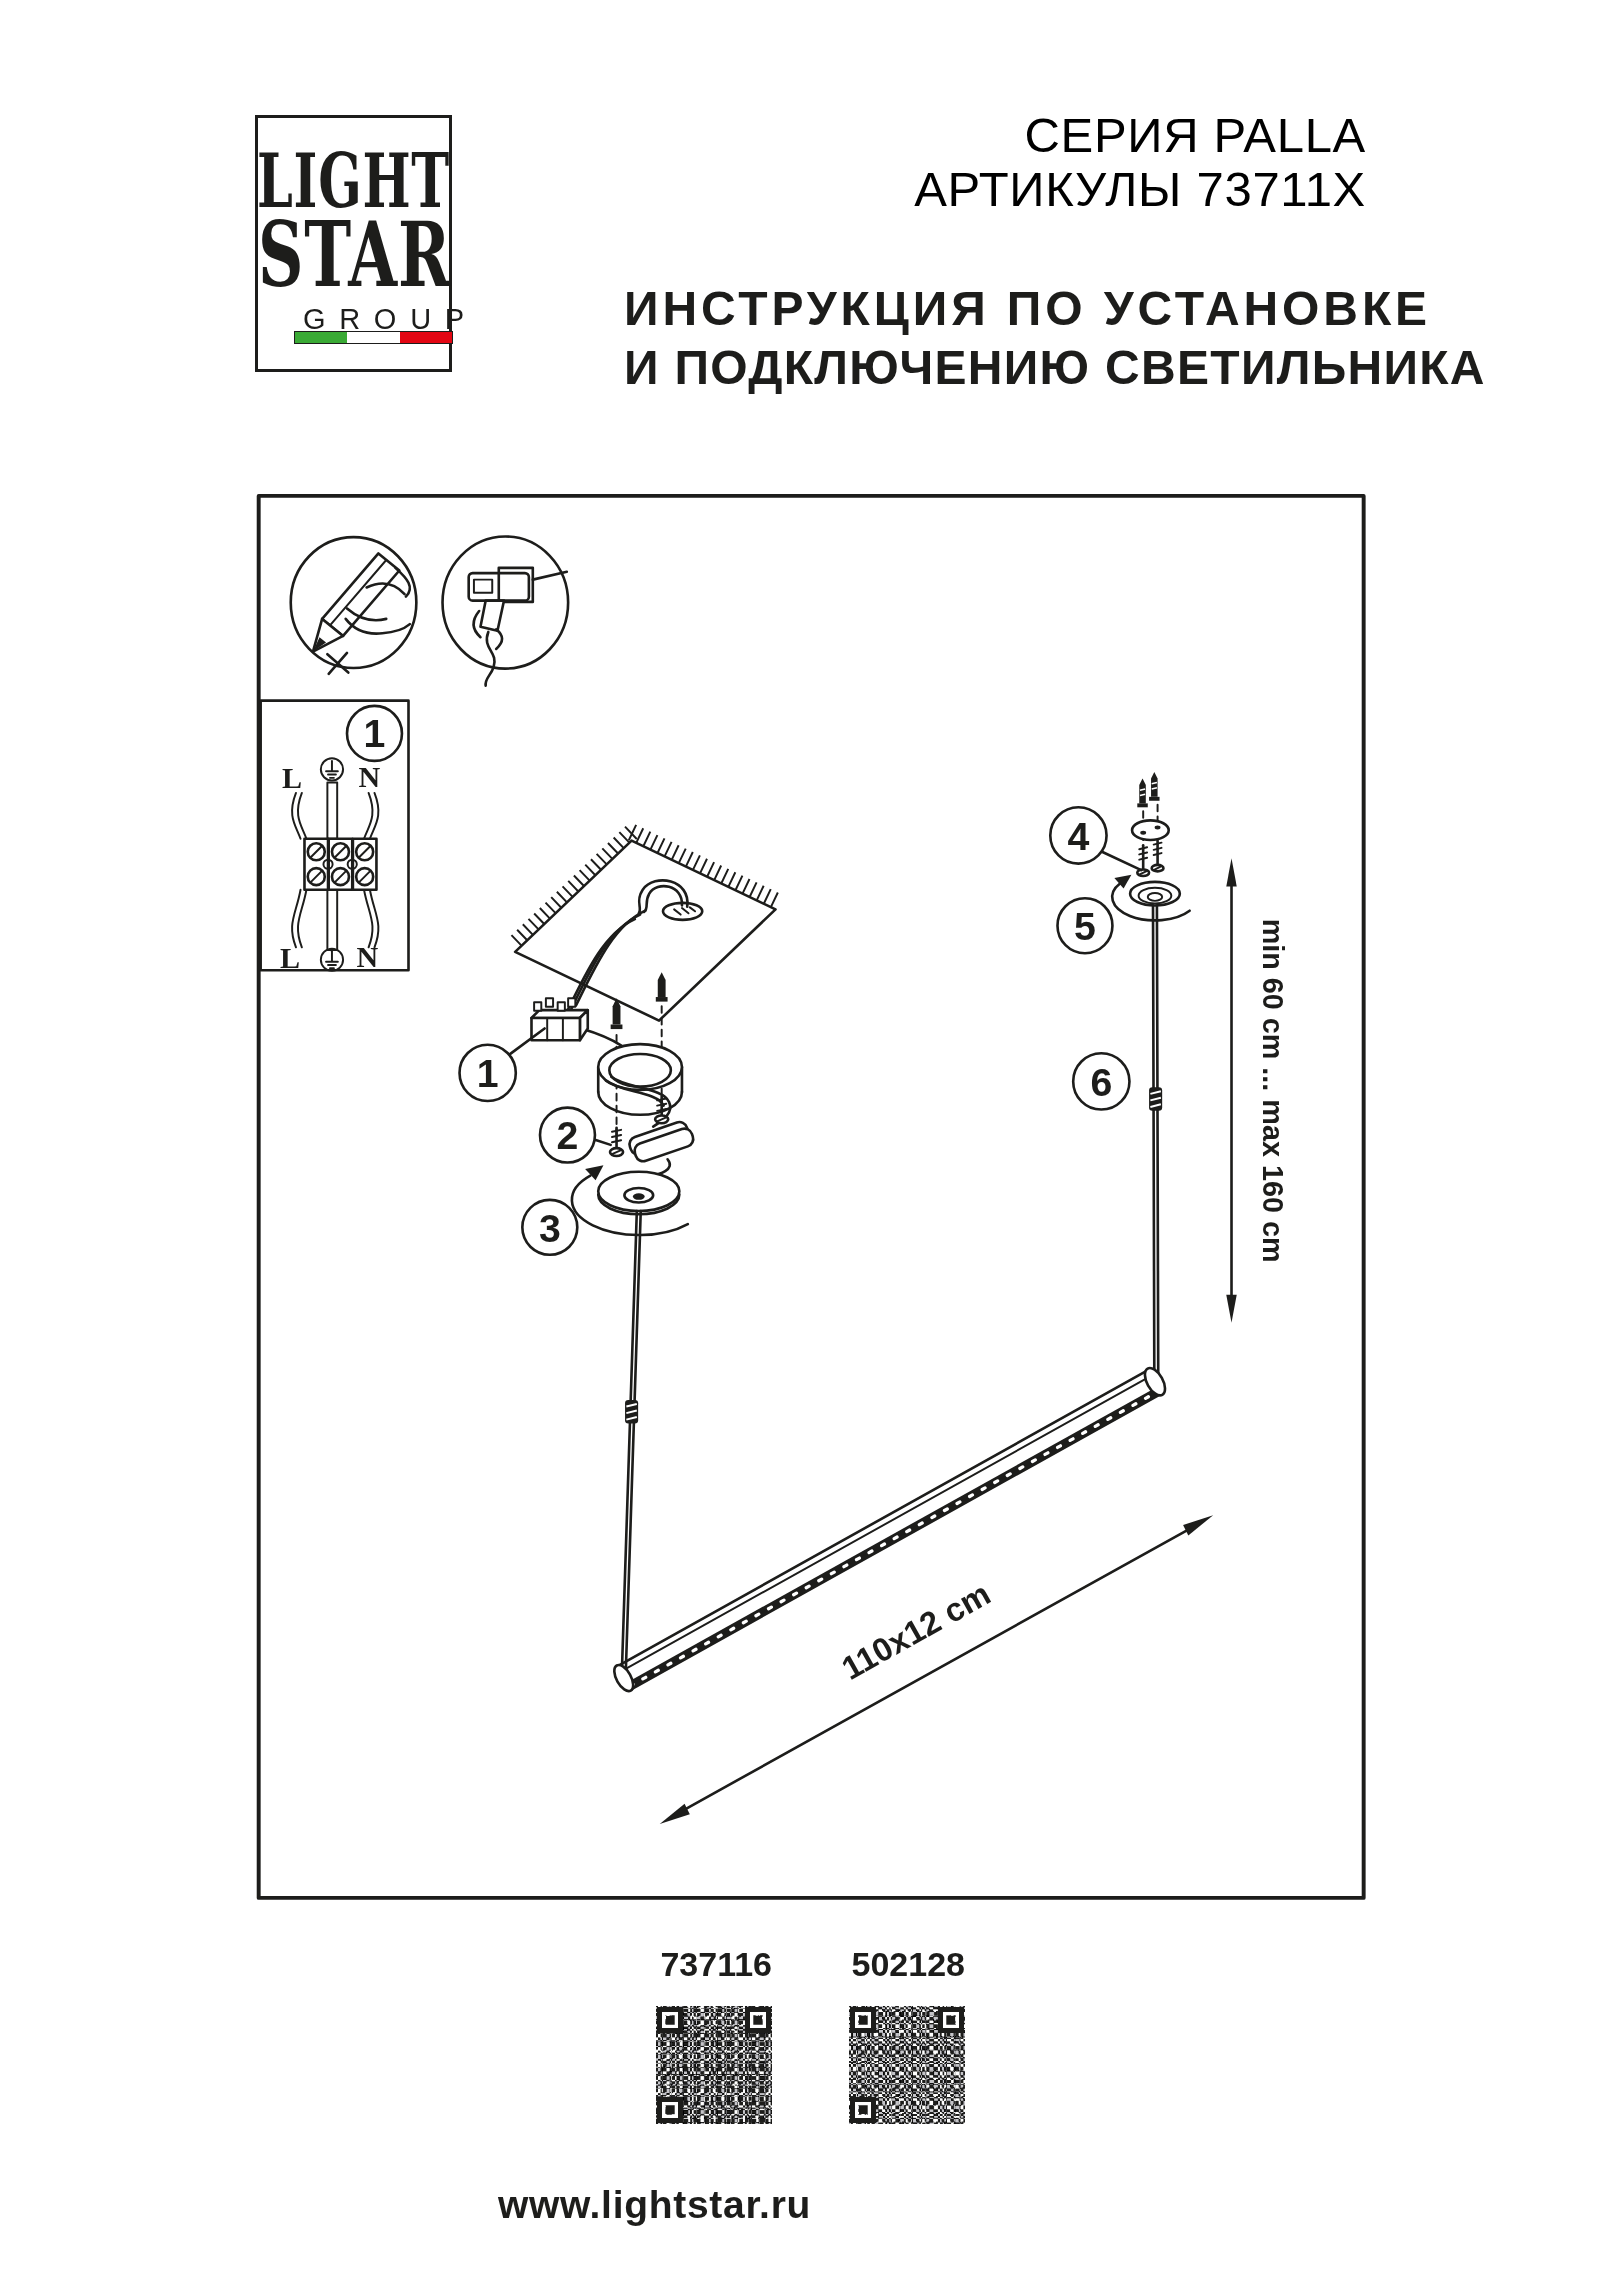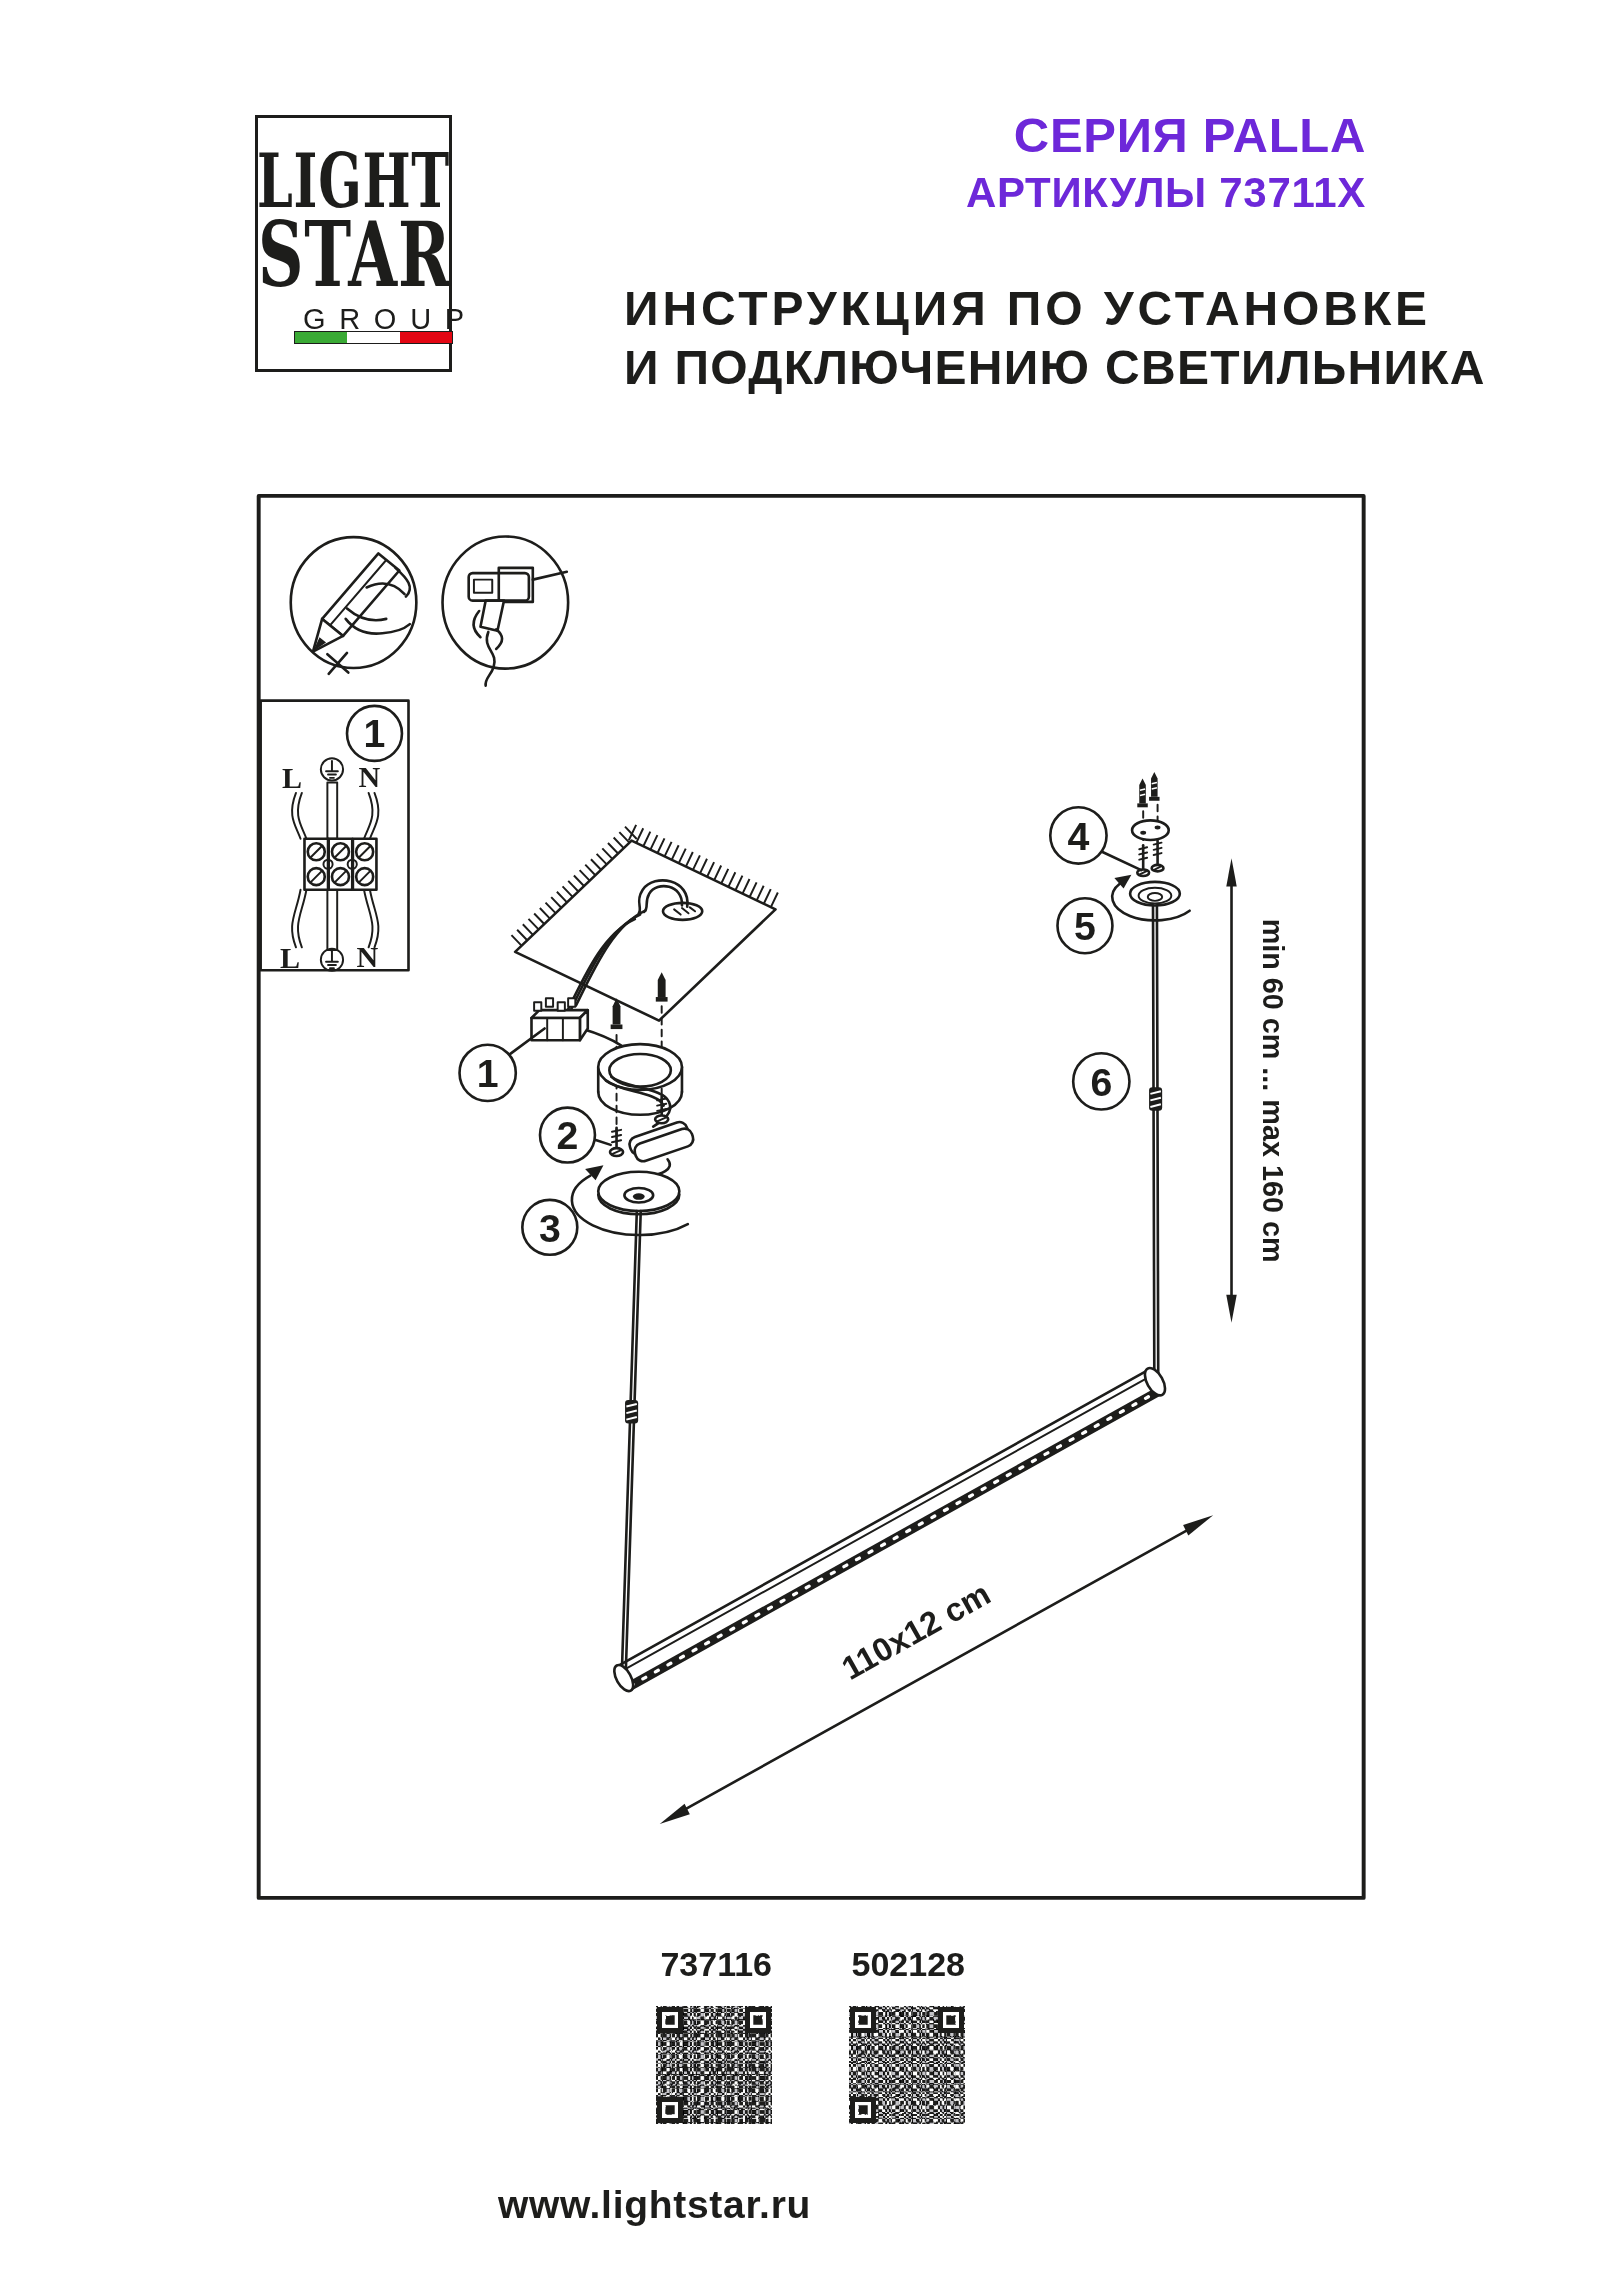--- a/index.html
+++ b/index.html
@@ -12,23 +12,23 @@
   
   .logo-box{left:255px;top:115px;width:197px;height:257px;border:3.9px solid #1d1d1b;box-sizing:border-box;}
   .logo-line{position:absolute;width:100%;text-align:center;font-family:"DejaVu Serif","Liberation Serif",serif;font-weight:bold;color:#1d1d1b;white-space:nowrap;}
   .logo-light{top:18.3px;font-size:50px;transform:scale(1.02,1.5);transform-origin:center top;letter-spacing:0.7px;}
   .logo-star{top:84px;font-size:63px;transform:scale(1.0,1.42);transform-origin:center top;letter-spacing:0.7px;}
   .logo-group{top:185px;font-family:"Liberation Sans",sans-serif;font-weight:normal;font-size:29px;letter-spacing:13.7px;text-indent:11.8px;padding-left:31px;}
   .flag{position:absolute;left:36px;top:213px;width:157px;height:11px;border:1.6px solid #1d1d1b;display:flex;box-sizing:content-box;}
   .flag > div{flex:1;height:100%;}
 
   
-  .hdr{right:257px;text-align:right;font-weight:bold;white-space:nowrap;color:#6d28d9;}
+  .hdr{right:257px;text-align:right;font-weight:normal;white-space:nowrap;color:#000000;}
   .hdr-series{top:107px;font-size:49px;letter-spacing:0.7px;}
-  .hdr-articles{top:169px;font-size:42px;letter-spacing:0.7px;text-align:right;}
+  .hdr-articles{top:161px;font-size:49px;letter-spacing:0.7px;text-align:right;}
   .hdr-sub{left:624px;width:746px;text-align:left;font-weight:bold;white-space:nowrap;}
   .hdr-sub1{top:281px;font-size:48px;letter-spacing:3.9px;}
   .hdr-sub2{top:340px;font-size:48px;letter-spacing:1.3px;}
 
   
   svg.diagram{left:0;top:0;width:1623px;height:2295px;}
   svg .st{stroke:#1d1d1b;fill:none;stroke-width:4;stroke-linecap:round;stroke-linejoin:round;}
   svg .thin{stroke-width:3;}
   svg .thick{stroke-width:6;}
   svg .wht{fill:#ffffff;}

